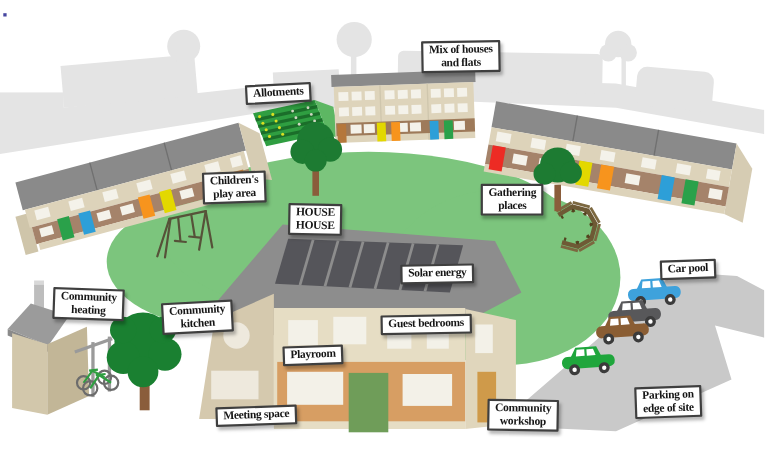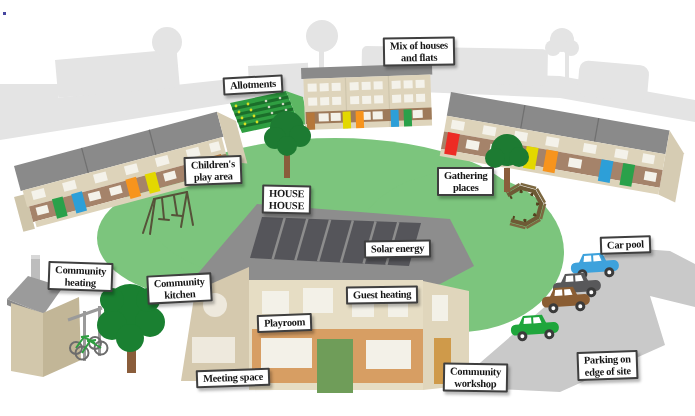--- a/index.html
+++ b/index.html
@@ -403,21 +403,21 @@
   <span>heating</span>
 </div>
 <div class="lbl" style="left:147px;top:274px;--r:-3deg">
   <span>Community</span>
   <span>kitchen</span>
 </div>
 <div class="lbl" style="left:257px;top:314px;--r:-2deg">
   <span>Playroom</span>
 </div>
 <div class="lbl" style="left:346px;top:286px;--r:-1deg">
-  <span>Guest heating</span>
+  <span>Guest bedrooms</span>
 </div>
 <div class="lbl" style="left:196px;top:369px;--r:-2deg">
   <span>Meeting space</span>
 </div>
 <div class="lbl" style="left:443px;top:363px;--r:1deg">
   <span>Community</span>
   <span>workshop</span>
 </div>
 <div class="lbl" style="left:577px;top:351px;--r:-2deg">
   <span>Parking on</span>

